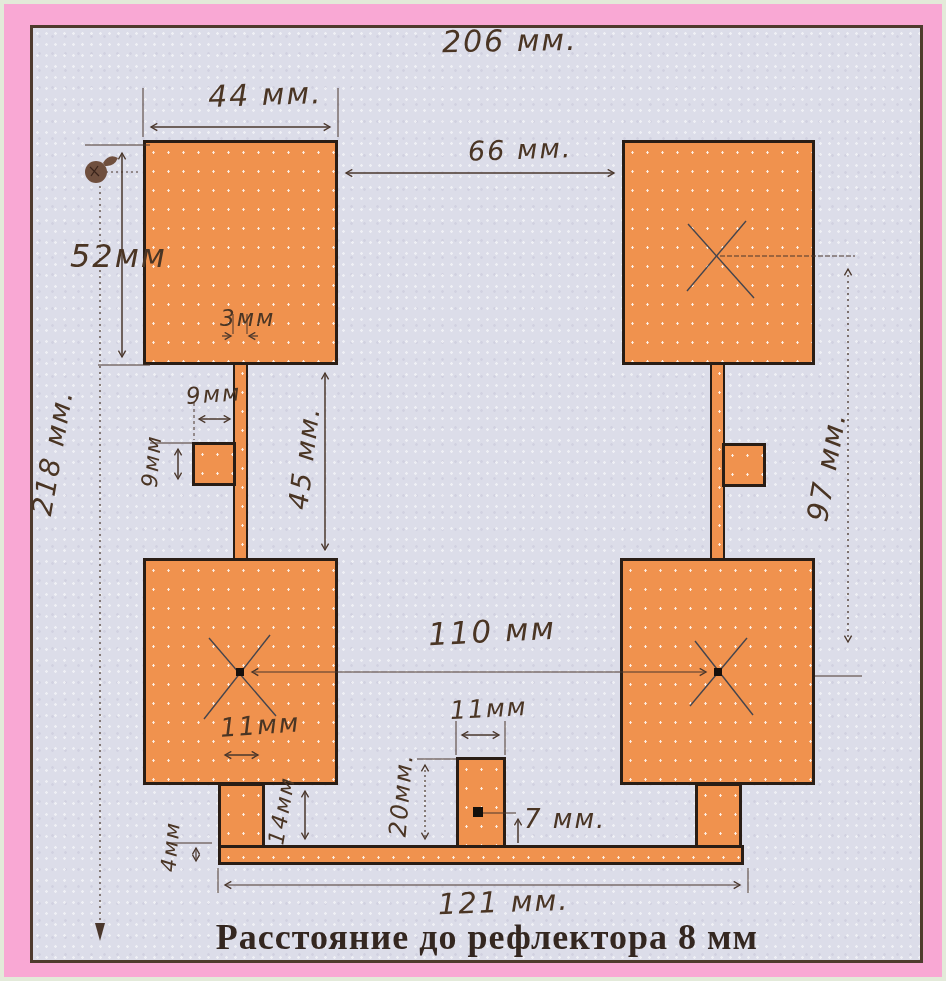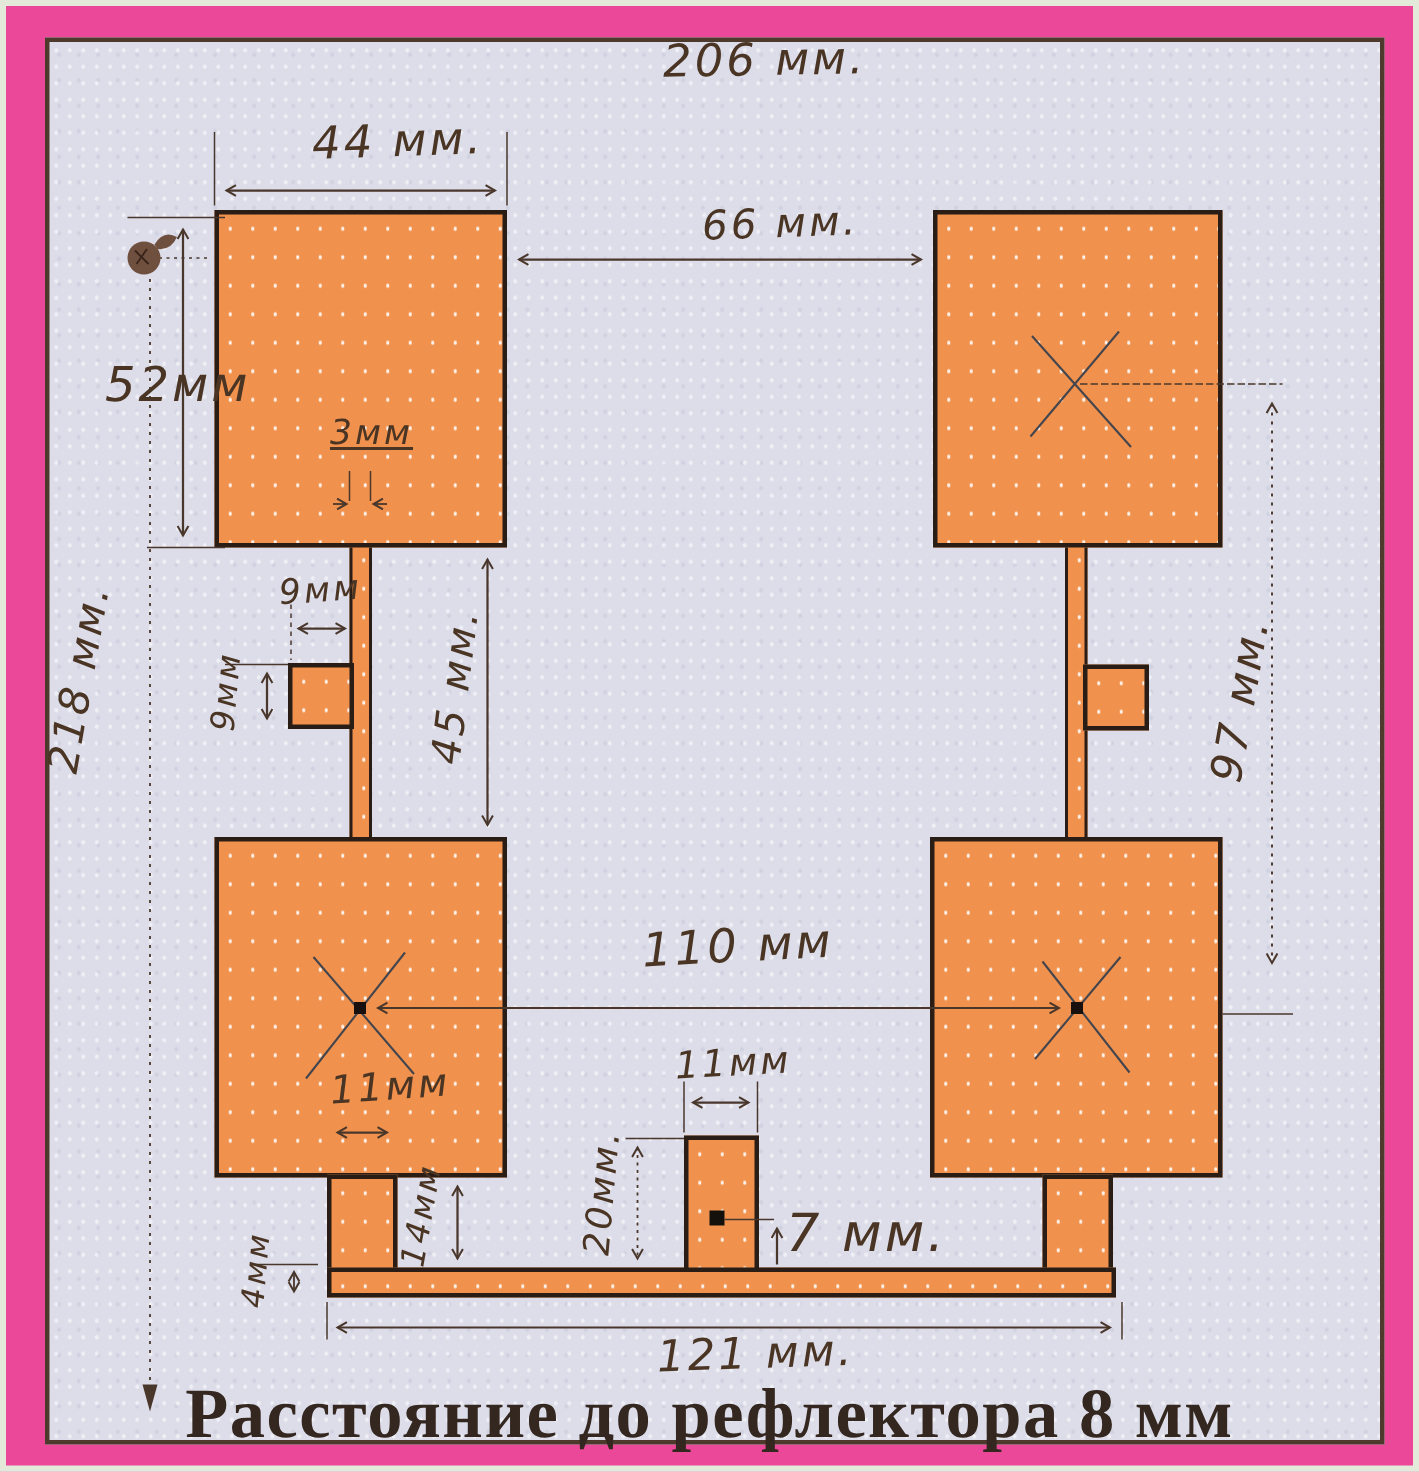--- a/index.html
+++ b/index.html
@@ -1,18 +1,18 @@
 <!DOCTYPE html>
 <html><head>
 <meta charset="utf-8">
 <style>
   html,body{margin:0;padding:0;background:#e9ebe4;}
   .page{
     position:relative;width:946px;height:981px;overflow:hidden;
-    background:#ec4899;
+    background:#f9a8d4;
     font-family:"DejaVu Sans",sans-serif;
     box-shadow:inset 0 0 0 4px #e3ead9;
   }
   .frame{
     position:absolute;left:30px;top:25px;width:893px;height:938px;
     box-sizing:border-box;border:3px solid #4e3a2d;background:#dcdde9;
     background-image:
       radial-gradient(rgba(255,255,255,.55) 1px, transparent 1.4px),
       radial-gradient(rgba(110,110,150,.10) 1px, transparent 1.4px);
     background-size:9px 11px,13px 17px;
@@ -24,22 +24,22 @@
     background-size:15px 19px;
   }
   .thin{border-width:2px;}
   .dot{position:absolute;background:#14100c;border:none;}
   svg.overlay{position:absolute;left:0;top:0;pointer-events:none;}
   .hand{
     position:absolute;white-space:nowrap;color:#4a3524;font-style:italic;
     font-family:"DejaVu Sans",sans-serif;letter-spacing:2px;line-height:1;
   }
   .title{
-    position:absolute;left:30px;top:916px;width:886px;text-align:center;
-    font-family:"Liberation Serif",serif;font-weight:bold;font-size:47px;
+    position:absolute;left:44px;top:916px;width:886px;text-align:center;
+    font-family:"Liberation Serif",serif;font-weight:bold;font-size:36px;
     color:#342720;letter-spacing:1px;
   }
 </style>
 </head>
 <body>
 
 <div class="page">
 
   <div class="frame"></div>
 
@@ -147,21 +147,21 @@
   <div class="hand" style="left:442px;top:26px;font-size:30px;transform:rotate(-1deg);">206 мм.</div>
 
   <div class="hand" style="left:208px;top:80px;font-size:30px;transform:rotate(-2deg);">44 мм.</div>
 
   <div class="hand" style="left:468px;top:136px;font-size:27px;transform:rotate(-2deg);">66 мм.</div>
 
   <div class="hand" style="left:70px;top:240px;font-size:32px;">52мм</div>
 
   <div class="hand" style="left:-6px;top:444px;width:116px;text-align:center;font-size:28px;transform:rotate(-80deg);">218 мм.</div>
 
-  <div class="hand" style="left:220px;top:278px;font-size:23px;text-decoration:underline;">3мм</div>
+  <div class="hand" style="left:220px;top:307px;font-size:23px;">3мм</div>
 
   <div class="hand" style="left:186px;top:383px;font-size:23px;transform:rotate(-4deg);">9мм</div>
 
   <div class="hand" style="left:124px;top:450px;width:56px;text-align:center;font-size:22px;transform:rotate(-85deg);">9мм</div>
 
   <div class="hand" style="left:248px;top:444px;width:112px;text-align:center;font-size:27px;transform:rotate(-83deg);">45 мм.</div>
 
   <div class="hand" style="left:768px;top:452px;width:118px;text-align:center;font-size:29px;transform:rotate(-80deg);">97 мм.</div>
 
   <div class="hand" style="left:428px;top:616px;font-size:31px;transform:rotate(-3deg);">110 мм</div>
@@ -169,19 +169,19 @@
   <div class="hand" style="left:220px;top:712px;font-size:26px;transform:rotate(-4deg);">11мм</div>
 
   <div class="hand" style="left:248px;top:800px;width:68px;text-align:center;font-size:22px;transform:rotate(-80deg);">14мм</div>
 
   <div class="hand" style="left:142px;top:836px;width:58px;text-align:center;font-size:21px;transform:rotate(-85deg);">4мм</div>
 
   <div class="hand" style="left:450px;top:696px;font-size:25px;transform:rotate(-3deg);">11мм</div>
 
   <div class="hand" style="left:362px;top:786px;width:78px;text-align:center;font-size:24px;transform:rotate(-85deg);">20мм.</div>
 
-  <div class="hand" style="left:524px;top:806px;font-size:35px;">7 мм.</div>
+  <div class="hand" style="left:524px;top:806px;font-size:26px;">7 мм.</div>
 
   <div class="hand" style="left:438px;top:888px;font-size:29px;transform:rotate(-2deg);">121 мм.</div>
 
   <div class="title">Расстояние до рефлектора 8 мм</div>
 
 </div>
 
 </body></html>

